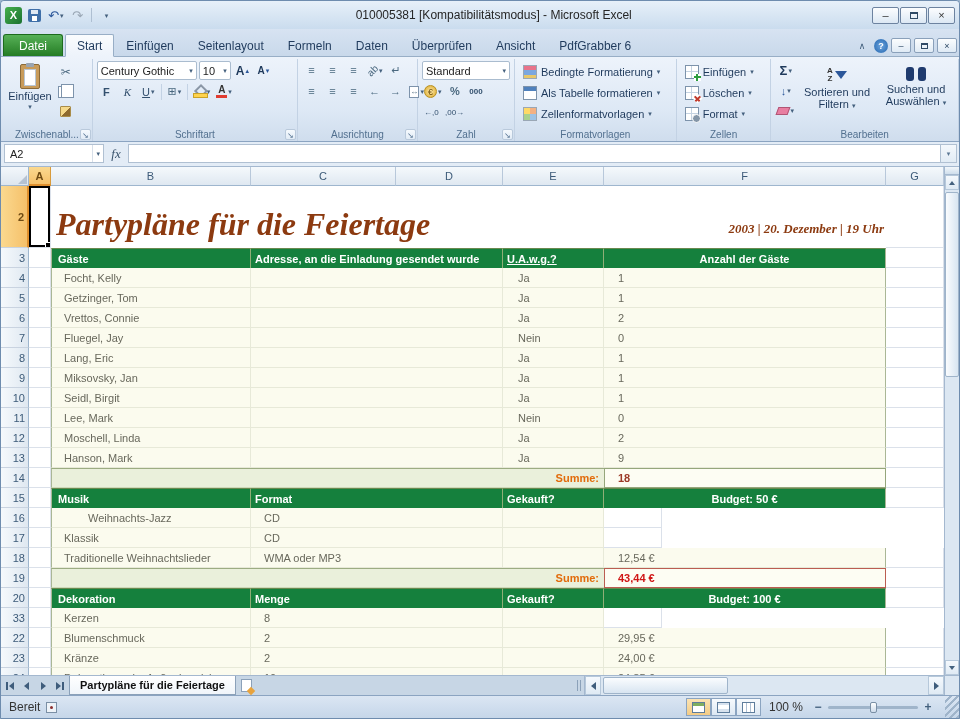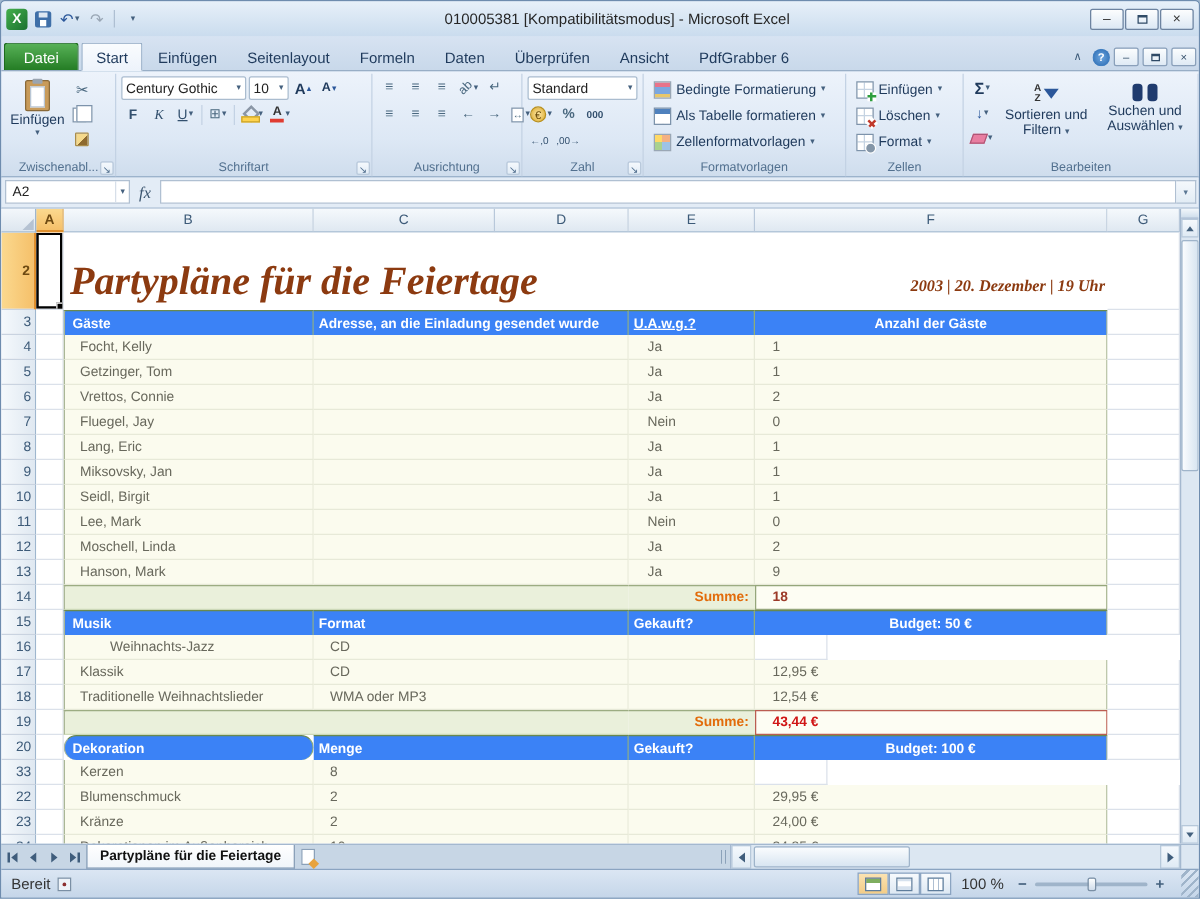--- a/index.html
+++ b/index.html
@@ -119,21 +119,21 @@
   .rnum{width:28px;flex:0 0 28px;background:linear-gradient(90deg,#f5f9fc,#dfe8f1);border-right:1px solid #9eb6ce;border-bottom:1px solid #c9d3e0;display:flex;align-items:center;justify-content:flex-end;padding-right:3px;font-size:11px;color:#3c5a78}
   .rnum.sel{background:linear-gradient(90deg,#fbd98f,#f5c06a);border-right:2px solid #df8f2d;color:#6e4a12;font-weight:bold}
   .cell{height:100%;display:flex;align-items:center;font-size:11px;overflow:hidden;white-space:nowrap}
   .colA{background:#fff;border-right:1px solid #dbe1ea;border-bottom:1px solid #dbe1ea}
   .colG{background:#fff;border-right:1px solid #dbe1ea;border-bottom:1px solid #dbe1ea}
   .colA.selcell{box-shadow:inset 0 0 0 2px #000;position:relative;z-index:3}
   .colA.selcell::after{content:"";position:absolute;right:-1px;bottom:-1px;width:4px;height:4px;background:#000;border:1px solid #fff}
   .titlecell{background:#fff;align-items:flex-end;justify-content:space-between;padding:0 2px 9px 5px;border-bottom:none}
   .sheettitle{font-family:"Liberation Serif","DejaVu Serif",serif;font-style:italic;font-weight:bold;font-size:32px;line-height:.95;color:#8c3a10;white-space:nowrap}
   .sheetdate{font-family:"Liberation Serif","DejaVu Serif",serif;font-style:italic;font-weight:bold;font-size:13px;color:#8c3a10;white-space:nowrap;margin-bottom:2px}
-  .hd{background:#3b82f6;color:#fff;font-weight:bold;border-right:1px solid #8fae76;border-top:1px solid #69894f}
+  .hd{background:#15803d;color:#fff;font-weight:bold;border-right:1px solid #8fae76;border-top:1px solid #69894f}
   .hd.hb{padding-left:6px}.hd.hcd{padding-left:4px}.hd.he{padding-left:4px}
   .hd.hf{justify-content:center;padding-left:0}
   .dc{background:#fbfbee;border-right:1px solid #e7e9d8;border-bottom:1px solid #e7e9d8;color:#68685c}
   .dc.db{padding-left:12px}.dc.dcd{padding-left:13px}.dc.de{padding-left:15px}.dc.df{padding-left:14px}
   .tl{border-left:1px solid #aab796}
   .tr2{border-right:1px solid #aab796}
   .sumband{background:#eaf0db;border-top:1px solid #9cac82;border-bottom:1px solid #cdd9b9}
   .sumlabel{background:#eaf0db;border-top:1px solid #9cac82;border-bottom:1px solid #cdd9b9;color:#e26b0a;font-weight:bold;justify-content:flex-end;padding-right:5px}
   .sumval{background:#fdfdf3;border:1px solid #95a67b;padding-left:13px;font-weight:bold;color:#9c3a28}
   .sumval.red{color:#d01616;border-color:#bb5d51}
@@ -626,21 +626,20 @@
             <div class="cell dc dcd" style="width: 252px; flex: 0 0 252px;">CD</div>
             <div class="cell dc de" style="width: 101px; flex: 0 0 101px;"></div>
             <div class="cell colG" style="width: 58px; flex: 0 0 58px;"></div>
           </div>
           <div class="srow">
             <div class="rnum">17</div>
             <div class="cell colA" style="width: 22px; flex: 0 0 22px;"></div>
             <div class="cell dc db tl" style="width: 200px; flex: 0 0 200px;">Klassik</div>
             <div class="cell dc dcd" style="width: 252px; flex: 0 0 252px;">CD</div>
             <div class="cell dc de" style="width: 101px; flex: 0 0 101px;"></div>
-            <div class="cell dc df tr2" style="width: 282px; flex: 0 0 282px;">12,95 €</div>
             <div class="cell colG" style="width: 58px; flex: 0 0 58px;"></div>
           </div>
           <div class="srow">
             <div class="rnum">18</div>
             <div class="cell colA" style="width: 22px; flex: 0 0 22px;"></div>
             <div class="cell dc db tl" style="width: 200px; flex: 0 0 200px;">Traditionelle Weihnachtslieder</div>
             <div class="cell dc dcd" style="width: 252px; flex: 0 0 252px;">WMA oder MP3</div>
             <div class="cell dc de" style="width: 101px; flex: 0 0 101px;"></div>
             <div class="cell dc df tr2" style="width: 282px; flex: 0 0 282px;">12,54 €</div>
             <div class="cell colG" style="width: 58px; flex: 0 0 58px;"></div>
@@ -649,21 +648,21 @@
             <div class="rnum">19</div>
             <div class="cell colA" style="width: 22px; flex: 0 0 22px;"></div>
             <div class="cell sumband tl" style="width: 452px; flex: 0 0 452px;"></div>
             <div class="cell sumlabel" style="width: 101px; flex: 0 0 101px;">Summe:</div>
             <div class="cell sumval tr2 red" style="width: 282px; flex: 0 0 282px;">43,44 €</div>
             <div class="cell colG" style="width: 58px; flex: 0 0 58px;"></div>
           </div>
           <div class="srow">
             <div class="rnum">20</div>
             <div class="cell colA" style="width: 22px; flex: 0 0 22px;"></div>
-            <div class="cell hd hb tl" style="width: 200px; flex: 0 0 200px; border-radius: 10px;">Dekoration</div>
+            <div class="cell hd hb tl" style="width: 200px; flex: 0 0 200px;">Dekoration</div>
             <div class="cell hd hcd" style="width: 252px; flex: 0 0 252px;">Menge</div>
             <div class="cell hd he" style="width: 101px; flex: 0 0 101px;">Gekauft?</div>
             <div class="cell hd hf tr2" style="width: 282px; flex: 0 0 282px;">Budget: 100 €</div>
             <div class="cell colG" style="width: 58px; flex: 0 0 58px;"></div>
           </div>
           <div class="srow">
             <div class="rnum">33</div>
             <div class="cell colA" style="width: 22px; flex: 0 0 22px;"></div>
             <div class="cell dc db tl" style="width: 200px; flex: 0 0 200px;">Kerzen</div>
             <div class="cell dc dcd" style="width: 252px; flex: 0 0 252px;">8</div>

